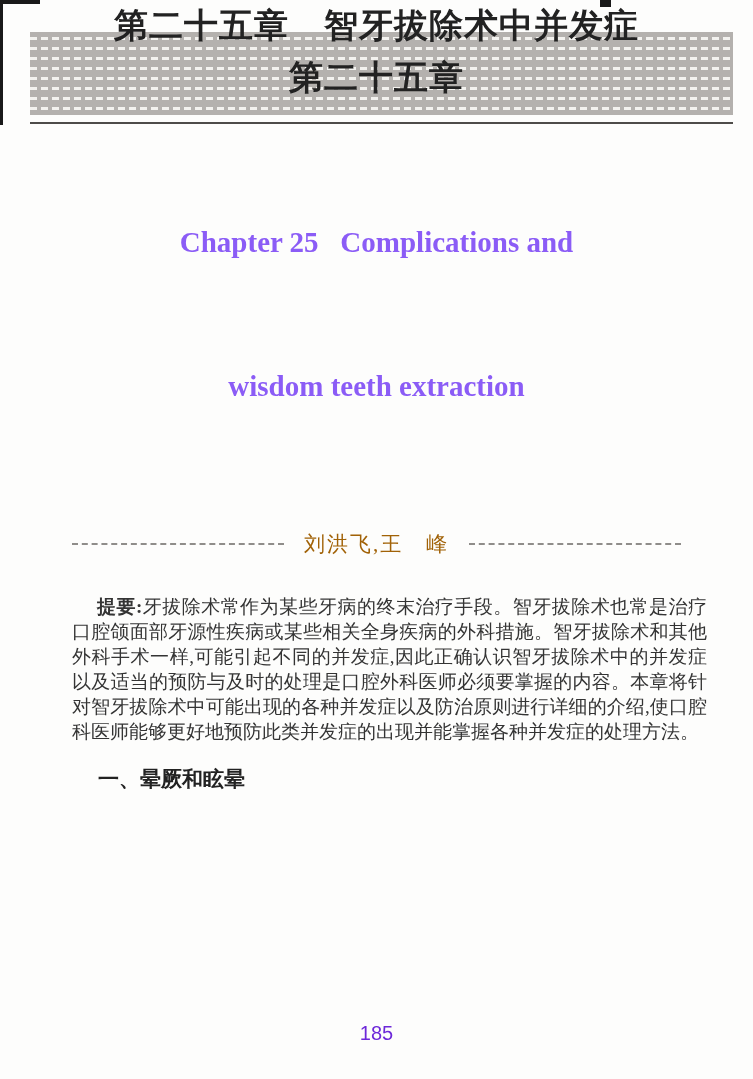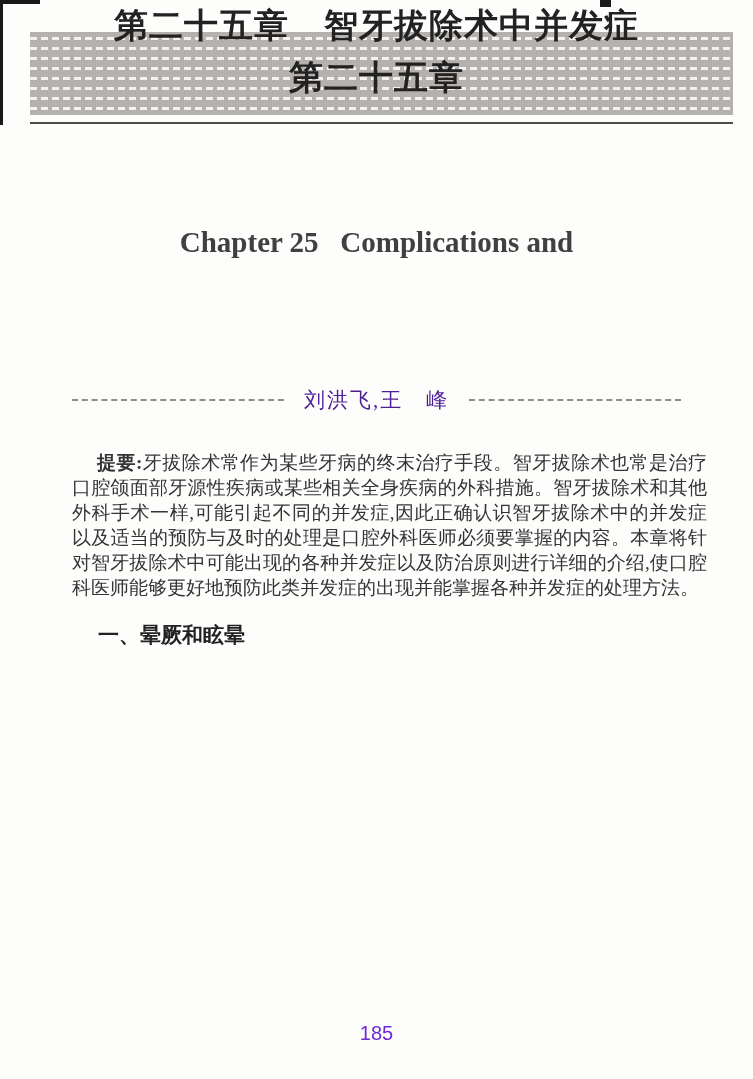--- a/index.html
+++ b/index.html
@@ -47,29 +47,29 @@
     letter-spacing: 1px;
     color: #222;
   }
   .en-title {
     margin-top: 18px;
     text-align: center;
     font-size: 29px;
     font-weight: bold;
     line-height: 48px;
     white-space: pre-wrap;
-    color: #404040;
+    color: #8b5cf6;
   }
   .authors-row {
     margin: 24px 72px 15px 72px;
     display: flex;
     align-items: center;
     gap: 20px;
     font-size: 21px;
-    color: #4c1d95;
+    color: #a16207;
   }
   .authors-row .dots { flex: 1; border-top: 2px dashed #8f8d8a; height: 0; }
   .authors-name { white-space: pre-wrap; letter-spacing: 2px; }
 
   .abstract {
     margin: 36px 46px 0 72px;
     font-size: 19px;
     line-height: 25px;
     text-align: justify;
     text-indent: 25px;
@@ -111,20 +111,21 @@
 
 <div class="content">
 
   <div class="zh-title">
     <div>第二十五章　智牙拔除术中并发症</div>
     <div>第二十五章</div>
   </div>
 
   <div class="en-title">
     <div>Chapter 25   Complications and</div>
+    <div>wisdom teeth extraction</div>
   </div>
 
   <div class="authors-row">
     <div class="dots"></div>
     <span class="authors-name">刘洪飞,王　峰</span>
     <div class="dots"></div>
   </div>
 
   <p class="abstract"><span class="label">提要:</span><span>牙拔除术常作为某些牙病的终末治疗手段。智牙拔除术也常是治疗口腔颌面部牙源性疾病或某些相关全身疾病的外科措施。智牙拔除术和其他外科手术一样,可能引起不同的并发症,因此正确认识智牙拔除术中的并发症以及适当的预防与及时的处理是口腔外科医师必须要掌握的内容。本章将针对智牙拔除术中可能出现的各种并发症以及防治原则进行详细的介绍,使口腔科医师能够更好地预防此类并发症的出现并能掌握各种并发症的处理方法。</span></p>
 

